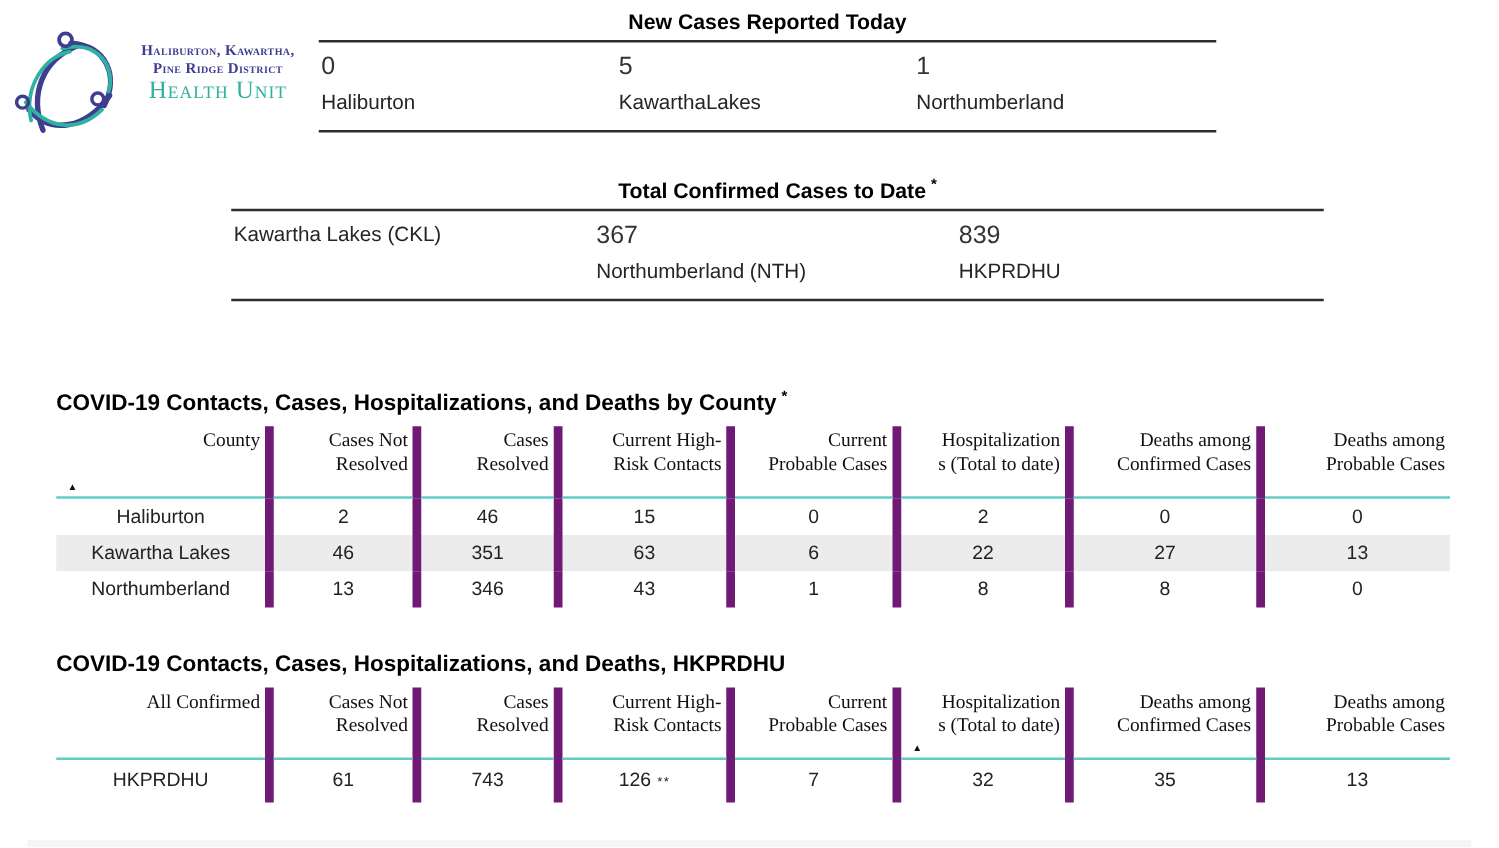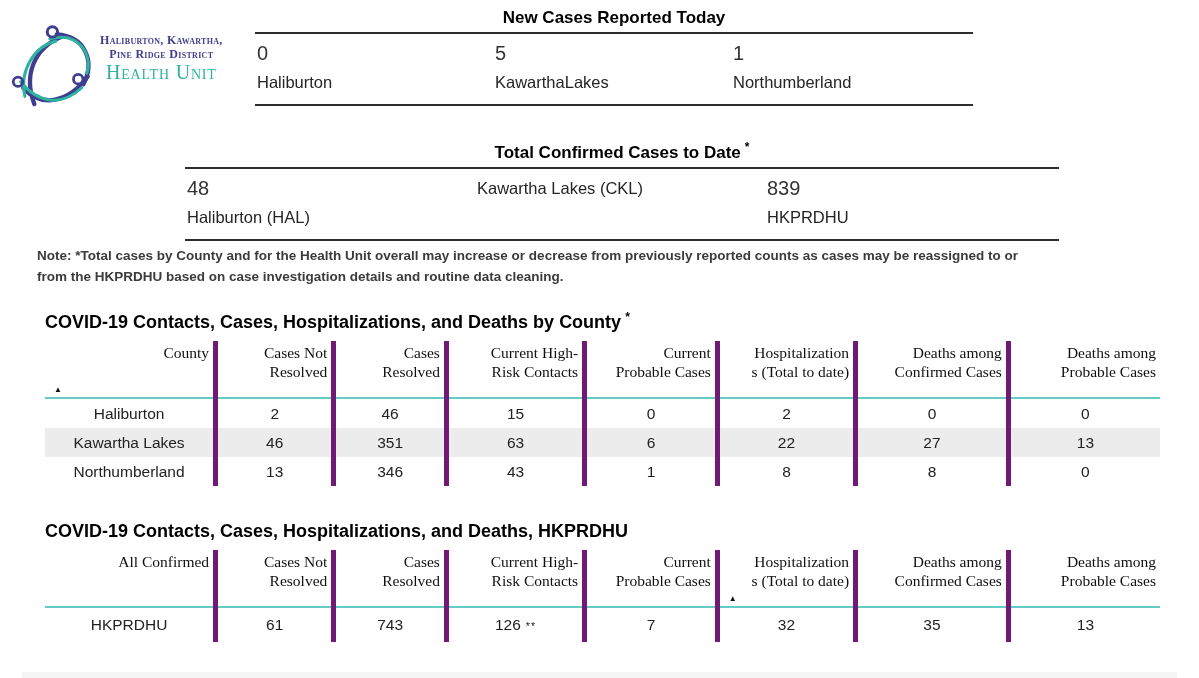--- a/index.html
+++ b/index.html
@@ -4,21 +4,21 @@
 <style>
   html, body { margin:0; padding:0; background:#ffffff; }
   .canvas {
     position:relative; width:1199px; height:678px; background:#ffffff;
     font-family:"Liberation Sans", sans-serif; overflow:hidden; color:#1f1f1f;
   }
 
   
   .logo { position:absolute; left:12px; top:22px; display:flex; align-items:flex-start; }
   .logo-mark { width:86px; height:92px; flex:0 0 auto; }
-  .logo-text { padding-top:12px; text-align:center; margin-left:2px; }
+  .logo-text { padding-top:12px; text-align:center; margin-left:15px; }
   .logo-small {
     font-family:"Liberation Serif", serif; font-variant:small-caps; font-weight:700;
     font-size:12px; line-height:13.5px; color:#3e3d90; letter-spacing:0.3px;
   }
   .logo-big {
     font-family:"Liberation Serif", serif; font-variant:small-caps; font-weight:400;
     font-size:20px; line-height:22px; color:#2fb2a2; letter-spacing:0.8px;
   }
 
   
@@ -45,21 +45,21 @@
   .tbl-2 { top:521px; }
   .tbl-title { text-align:left; font-size:18px; font-weight:700; color:#000; margin-bottom:8px; }
   table { width:100%; border-collapse:collapse; table-layout:fixed; }
   th {
     font-family:"Liberation Serif", serif; font-weight:400; font-size:15.5px; line-height:19px;
     color:#101010; text-align:right; vertical-align:top;
     padding:2px 4px 16px 4px; border-bottom:2px solid #63cdc5; position:relative;
   }
   th .hdr-lines { white-space:pre-line; display:block; }
   th .sort { position:absolute; left:9px; bottom:3px; font-size:8px; line-height:8px; color:#111; }
-  th + th, td + td { border-left:5px solid #701a75; }
+  th + th, td + td { border-left:7px solid #701a75; }
   td { font-size:15.5px; color:#222222; text-align:center; height:29px; padding:0 4px; }
   .tbl-2 td { height:34px; vertical-align:middle; }
   tr.alt td { background:#ececec; }
   .fn-marker { font-size:10.5px; color:#222; margin-left:5px; letter-spacing:1px; }
 
   
   .bottom-strip { position:absolute; left:22px; top:672px; width:1155px; height:6px; background:#f5f5f5; }
 </style>
 </head>
 <body>
@@ -103,36 +103,34 @@
       </div>
     </div>
     <div class="rule"></div>
   </div>
 
   <div class="card card-total">
     <div class="card-title"><span>Total Confirmed Cases to Date</span><sup class="star">*</sup></div>
     <div class="rule"></div>
     <div class="card-row">
       <div class="card-item">
-        <div class="card-val">48</div>
-        <div class="card-lab">Haliburton (HAL)</div>
-      </div>
-      <div class="card-item">
         <div class="card-lab">Kawartha Lakes (CKL)</div>
+      </div>
+      <div class="card-item">
+        <div class="card-val">367</div>
+        <div class="card-lab">Northumberland (NTH)</div>
       </div>
       <div class="card-item">
         <div class="card-val">839</div>
         <div class="card-lab">HKPRDHU</div>
       </div>
     </div>
     <div class="rule"></div>
   </div>
 
-  <div class="note">Note: *Total cases by County and for the Health Unit overall may increase or decrease from previously reported counts as cases may be reassigned to or
-from the HKPRDHU based on case investigation details and routine data cleaning.</div>
 
   <div class="tbl tbl-1">
     <div class="tbl-title"><span>COVID-19 Contacts, Cases, Hospitalizations, and Deaths by County</span><sup class="star">*</sup></div>
     <table>
       <colgroup>
         <col style="width:15.3%">
           <col style="width:10.6%">
           <col style="width:10.1%">
           <col style="width:12.4%">
         <col style="width:11.9%">

